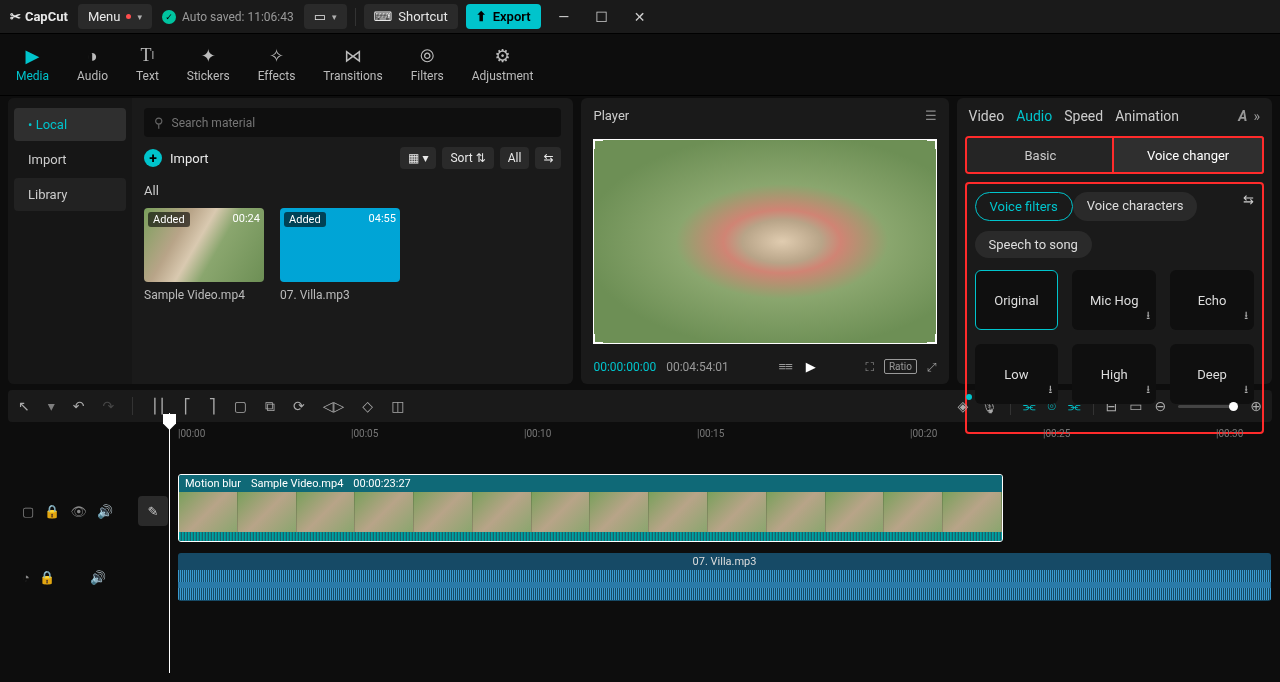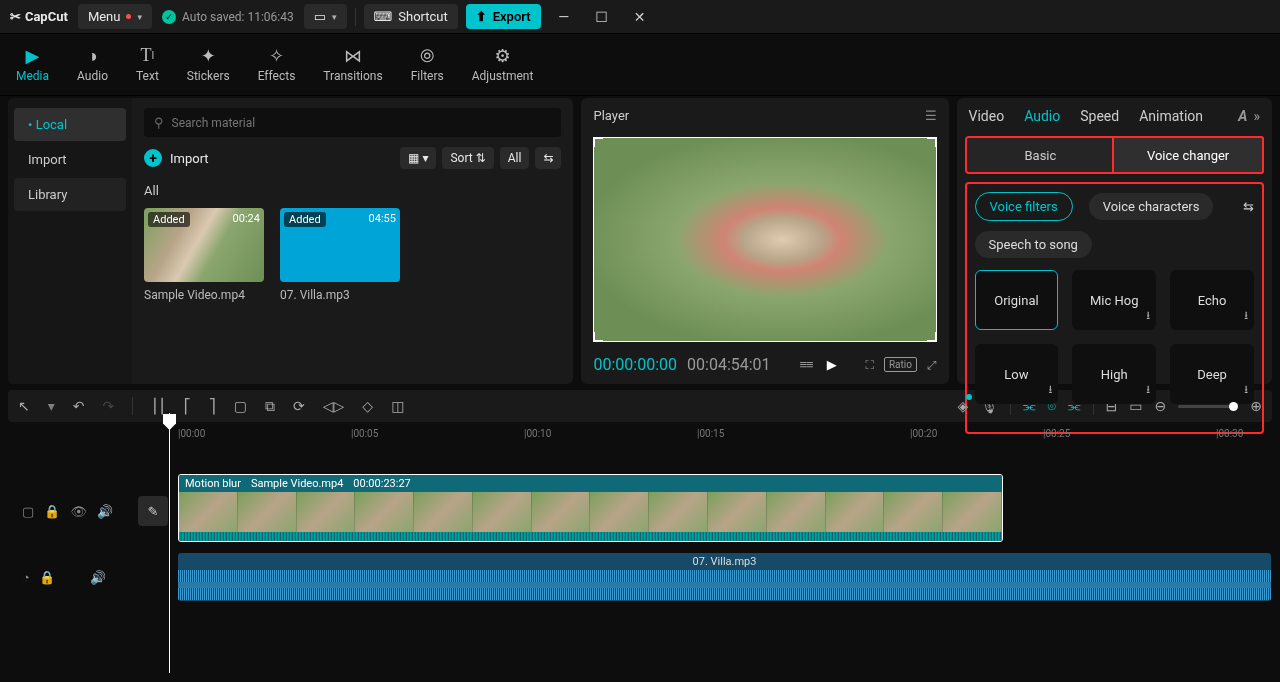--- a/index.html
+++ b/index.html
@@ -47,38 +47,38 @@
 .player-header { display: flex; align-items: center; justify-content: space-between; padding: 10px 12px; font-size: 13px; color: #ccc; }
 .hamburger { cursor: pointer; color: #888; }
 .player-viewport { flex: 1; margin: 0 12px; position: relative; display: flex; align-items: center; justify-content: center; }
 .preview-img { width: 100%; height: 205px; background: radial-gradient(ellipse at 55% 50%, #e0ccb0 0%, #b8a488 15%, #d08474 22%, #8aa66e 40%, #6d8f55 75%); border: 1px solid #fff; position: relative; }
 .corner { position: absolute; width: 10px; height: 10px; border: 2px solid #fff; }
 .corner.tl { top: -1px; left: -1px; border-right: none; border-bottom: none; }
 .corner.tr { top: -1px; right: -1px; border-left: none; border-bottom: none; }
 .corner.bl { bottom: -1px; left: -1px; border-right: none; border-top: none; }
 .corner.br { bottom: -1px; right: -1px; border-left: none; border-top: none; }
 .player-controls { display: flex; align-items: center; justify-content: space-between; padding: 10px 12px; }
-.time-group { display: flex; gap: 10px; font-size: 16px; font-family: monospace; }
+.time-group { display: flex; gap: 10px; font-size: 12px; font-family: monospace; }
 .time-cur { color: #00c4cc; }
 .time-tot { color: #999; }
 .center-controls { display: flex; gap: 14px; align-items: center; color: #999; }
 .play-btn { color: #fff; cursor: pointer; }
 .right-controls { display: flex; gap: 10px; align-items: center; color: #999; font-size: 12px; }
 .ratio-box { border: 1px solid #999; padding: 1px 4px; border-radius: 2px; font-size: 10px; }
 .panel-right { width: 318px; background: #1a1a1a; border-radius: 6px; margin: 2px 8px 2px 4px; }
-.right-tabs { display: flex; align-items: center; padding: 10px 12px 8px 12px; gap: 20px; font-size: 14px; position: relative; }
+.right-tabs { display: flex; align-items: center; padding: 10px 12px 8px 12px; gap: 12px; font-size: 14px; position: relative; }
 .right-tab { color: #ccc; cursor: pointer; }
 .right-tab.active { color: #00c4cc; }
 .right-tabs-more { margin-left: auto; display: flex; gap: 6px; color: #999; }
 .subtabs-row { display: flex; margin: 4px 8px 8px 8px; border: 2px solid #ff2b2b; border-radius: 4px; height: 38px; }
 .subtab { flex: 1; display: flex; align-items: center; justify-content: center; background: #252525; color: #ccc; cursor: pointer; }
 .subtab:first-child { border-radius: 3px 0 0 3px; }
 .subtab:last-child { border-radius: 0 3px 3px 0; background: #2f2f2f; color: #fff; border: 2px solid #ff2b2b; margin: -2px; position: relative; }
 .voice-area { margin: 0 8px; border: 2px solid #ff2b2b; border-radius: 4px; padding: 8px; height: 252px; }
-.chip-row { display: flex; gap: 16px; align-items: center; margin-bottom: 10px; }
+.chip-row { display: flex; gap: 0; margin-bottom: 10px; }
 .chip { padding: 6px 14px; border-radius: 999px; background: #2a2a2a; color: #ddd; cursor: pointer; font-size: 13px; }
 .chip.active { background: transparent; border: 1.5px solid #00c4cc; color: #00c4cc; }
 .chip-settings { margin-left: auto; color: #ccc; cursor: pointer; }
 .chip-row2 { margin-bottom: 12px; }
 .voice-grid { display: grid; grid-template-columns: repeat(3, 1fr); gap: 14px; }
 .voice-card { height: 60px; background: #0f0f0f; border-radius: 6px; display: flex; align-items: center; justify-content: center; position: relative; cursor: pointer; font-size: 13px; color: #ddd; }
 .voice-card.active { border: 1.5px solid #00c4cc; }
 .dl-icon { position: absolute; bottom: 4px; right: 6px; font-size: 11px; color: #aaa; }
 .toolbar { height: 32px; background: #1a1a1a; margin: 4px 8px 0 8px; border-radius: 4px; display: flex; align-items: center; padding: 0 10px; gap: 18px; color: #aaa; }
 .tb-icon { cursor: pointer; font-size: 14px; }

